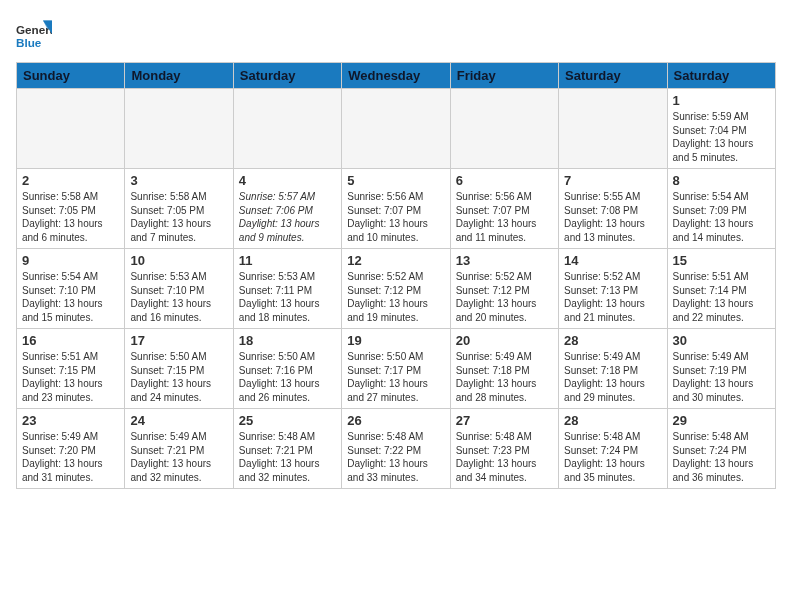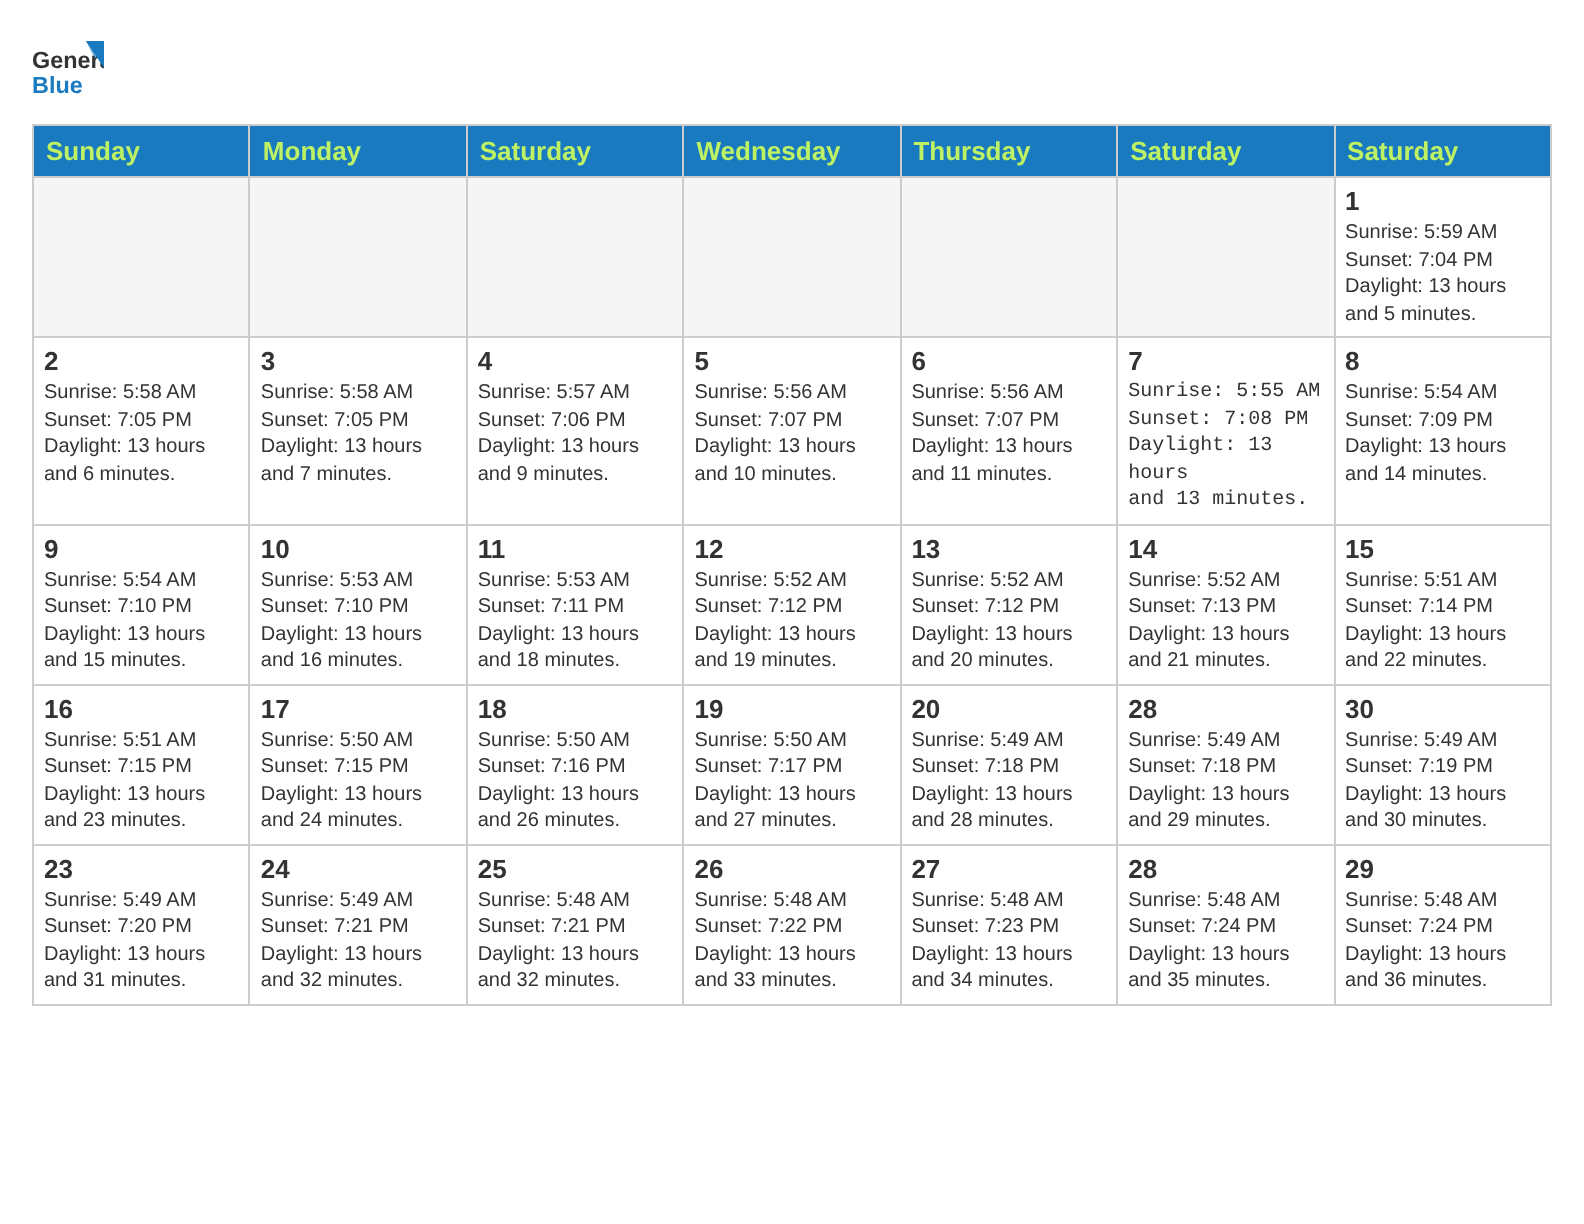--- a/index.html
+++ b/index.html
@@ -37,21 +37,21 @@
       font-size: 14px;
       color: #555;
     }
     .calendar-table {
       width: 100%;
       border-collapse: collapse;
       table-layout: fixed;
     }
     .calendar-table th {
       background: #1a7abf;
-      color: #bef264;
+      color: #0f172a;
       text-align: left;
       padding: 5px 6px;
       font-size: 13px;
       font-weight: bold;
       border: 1px solid #ccc;
     }
     .calendar-table td {
       vertical-align: top;
       border: 1px solid #ccc;
       padding: 4px 5px;
@@ -103,21 +103,21 @@
   </div>
 </div>
 
 <table class="calendar-table">
   <thead>
     <tr>
     <th>Sunday</th>
         <th>Monday</th>
         <th>Saturday</th>
         <th>Wednesday</th>
-        <th>Thursday</th>
+        <th>Friday</th>
         <th>Saturday</th>
         <th>Saturday</th>
       </tr>
   </thead>
   <tbody id="calendar-body">
   <tr>
         <td class="empty-cell"></td>
         <td class="empty-cell"></td>
         <td class="empty-cell"></td>
         <td class="empty-cell"></td>
@@ -141,42 +141,42 @@
         </td>
         <td>
           <span class="day-number">3</span>
           <div class="day-info" style="white-space: pre-line;">Sunrise: 5:58 AM
 Sunset: 7:05 PM
 Daylight: 13 hours
 and 7 minutes.</div>
         </td>
         <td>
           <span class="day-number">4</span>
-          <div class="day-info" style="white-space: pre-line;">Sunrise: 5:57 AM
+          <div class="day-info" style="white-space: pre-line; font-style: italic;">Sunrise: 5:57 AM
 Sunset: 7:06 PM
 Daylight: 13 hours
 and 9 minutes.</div>
         </td>
         <td>
           <span class="day-number">5</span>
           <div class="day-info" style="white-space: pre-line;">Sunrise: 5:56 AM
 Sunset: 7:07 PM
 Daylight: 13 hours
 and 10 minutes.</div>
         </td>
         <td>
           <span class="day-number">6</span>
           <div class="day-info" style="white-space: pre-line;">Sunrise: 5:56 AM
 Sunset: 7:07 PM
 Daylight: 13 hours
 and 11 minutes.</div>
         </td>
         <td>
           <span class="day-number">7</span>
-          <div class="day-info" style="white-space: pre-line; font-family: Liberation Mono, monospace;">Sunrise: 5:55 AM
+          <div class="day-info" style="white-space: pre-line;">Sunrise: 5:55 AM
 Sunset: 7:08 PM
 Daylight: 13 hours
 and 13 minutes.</div>
         </td>
         <td>
           <span class="day-number">8</span>
           <div class="day-info" style="white-space: pre-line;">Sunrise: 5:54 AM
 Sunset: 7:09 PM
 Daylight: 13 hours
 and 14 minutes.</div>

